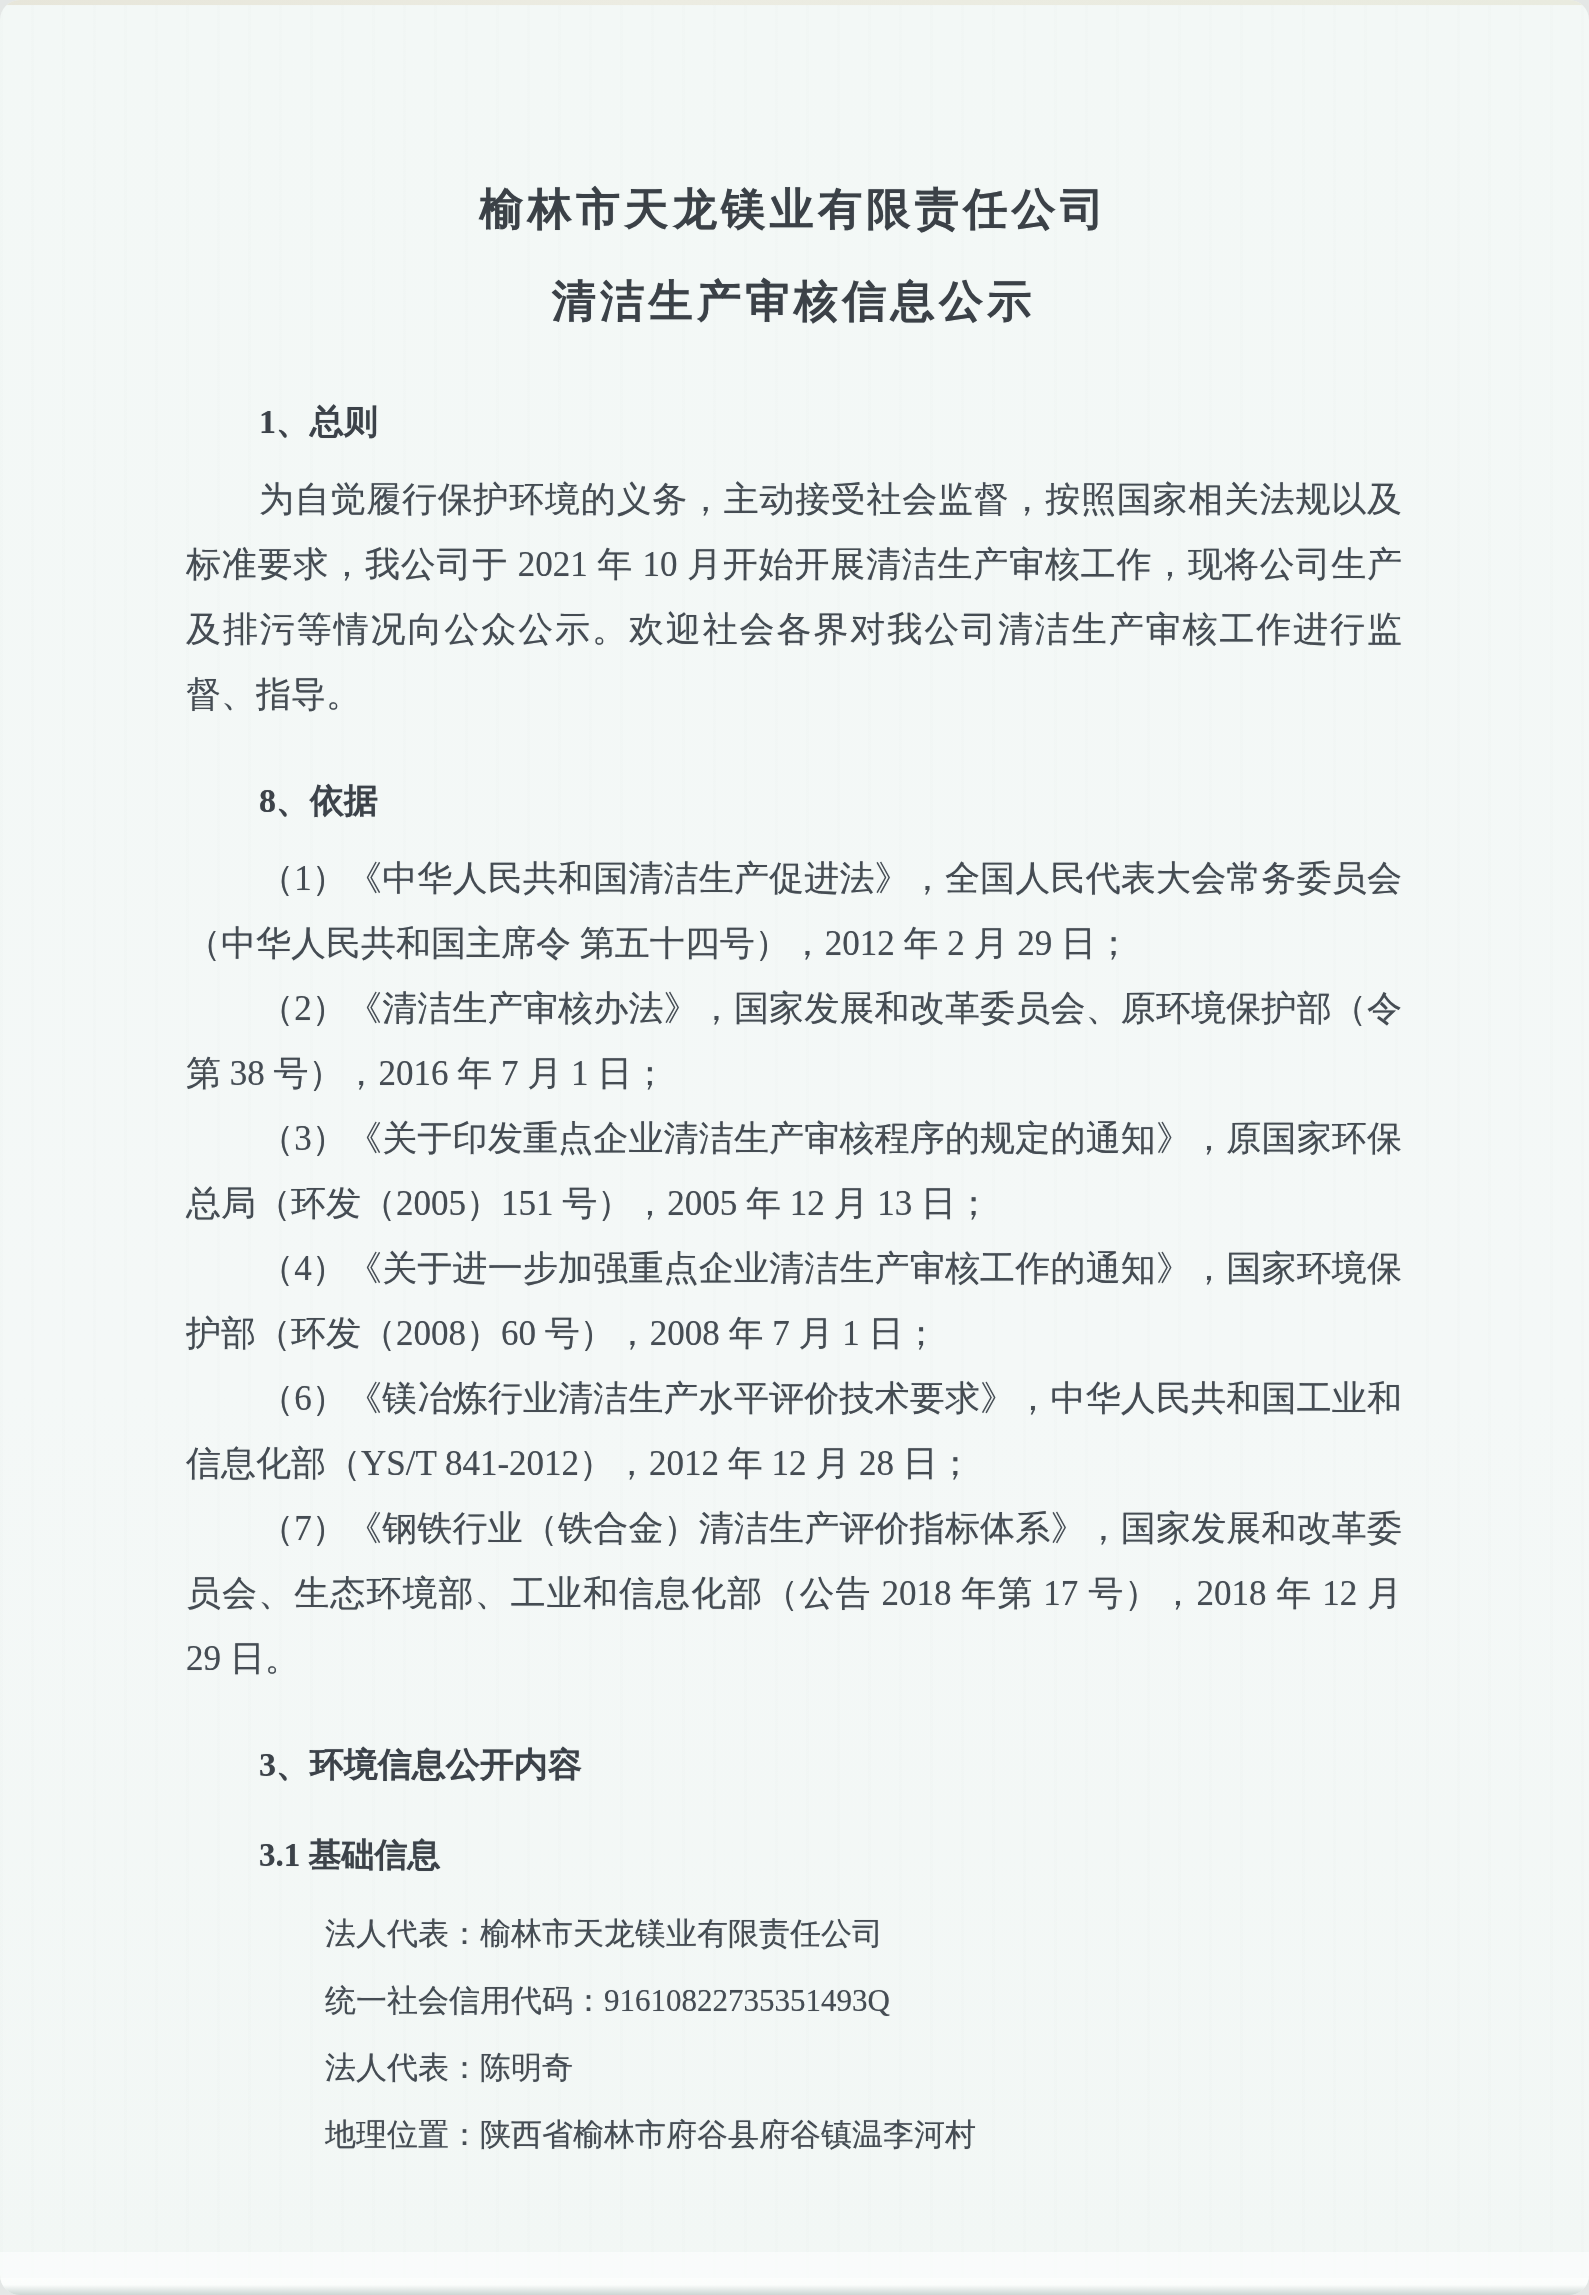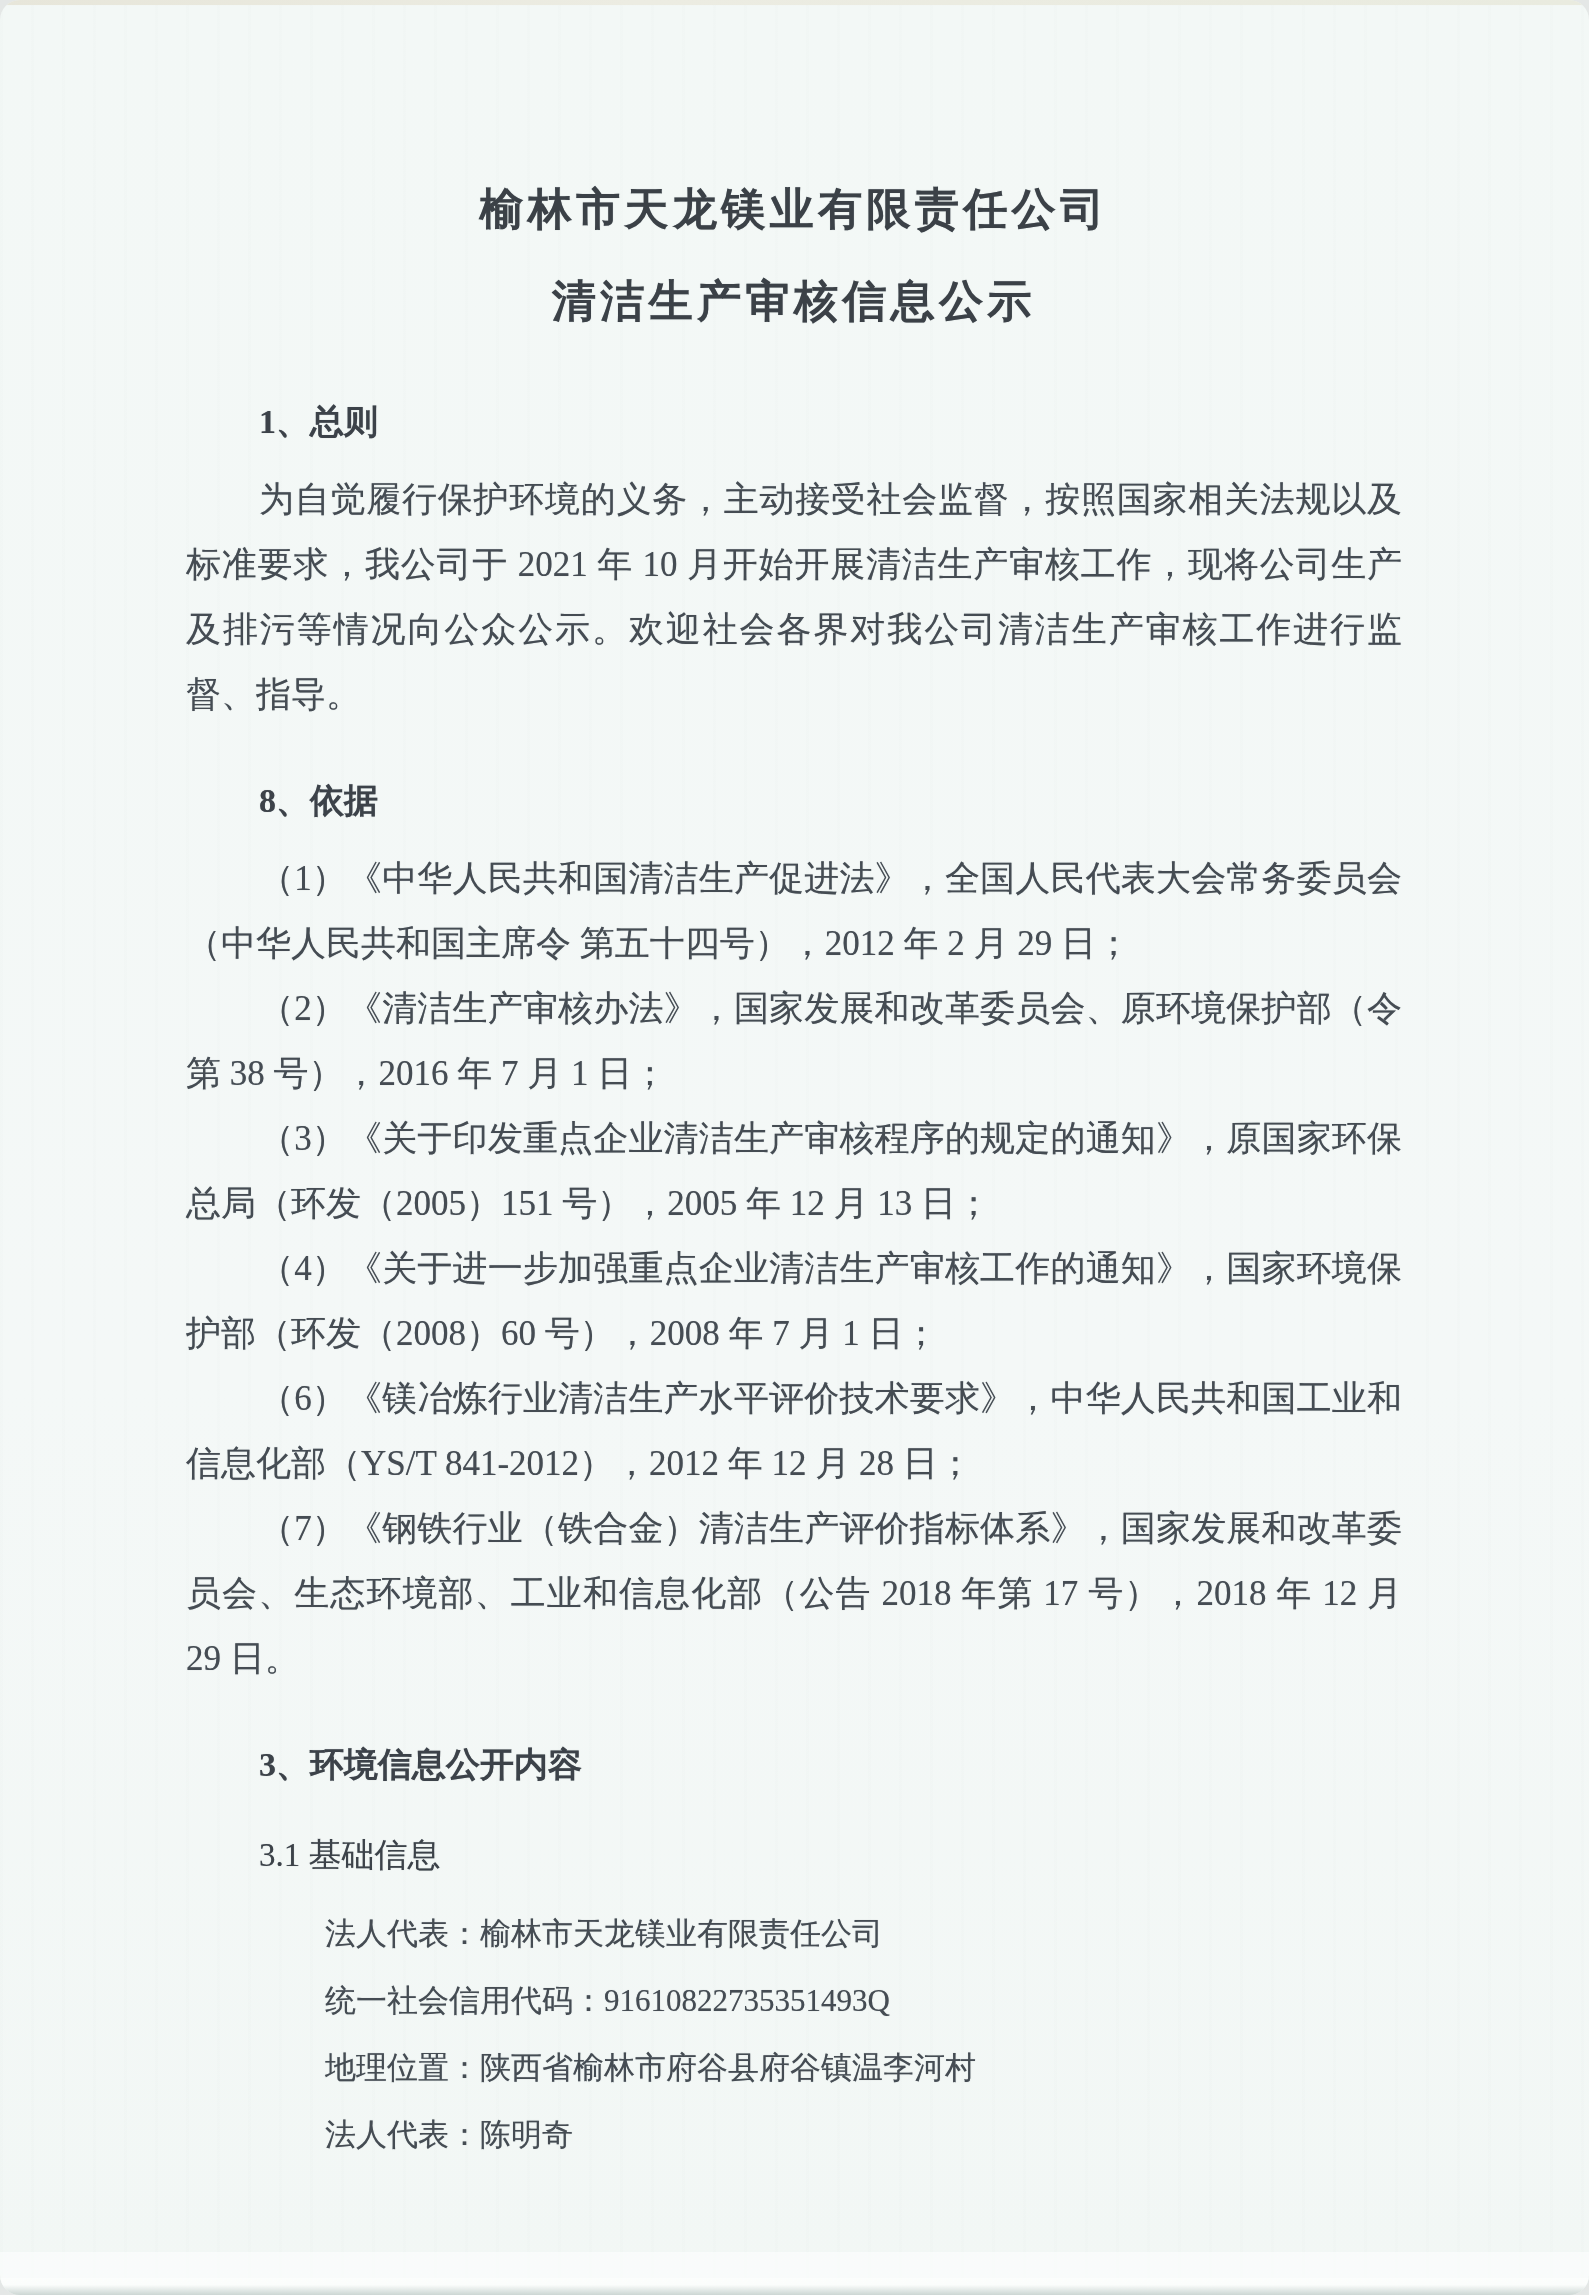--- a/index.html
+++ b/index.html
@@ -68,21 +68,21 @@
     font-size: 35px;
     line-height: 65px;
     text-align: justify;
     text-justify: inter-character;
     text-indent: 73px;
     margin: 0;
   }
 
   .sub-heading {
     font-size: 33px;
-    font-weight: normal;
+    font-weight: bold;
     color: #3c4249;
     line-height: 65px;
     margin: 26px 0 11.8px 0;
     padding-left: 73px;
   }
 
   .info-field {
     font-size: 31px;
     line-height: 67px;
     padding-left: 139px;
@@ -115,24 +115,24 @@
     <h2 class="sec-heading">3、环境信息公开内容</h2>
     <h3 class="sub-heading">3.1 基础信息</h3>
 
     <p class="info-field">
       <span>法人代表：</span><span>榆林市天龙镁业有限责任公司</span>
     </p>
     <p class="info-field">
       <span>统一社会信用代码：</span><span>91610822735351493Q</span>
     </p>
     <p class="info-field">
-      <span>地理位置：</span><span>陕西省榆林市府谷县府谷镇温李河村</span>
+      <span>法人代表：</span><span>陈明奇</span>
     </p>
     <p class="info-field">
-      <span>法人代表：</span><span>陈明奇</span>
+      <span>地理位置：</span><span>陕西省榆林市府谷县府谷镇温李河村</span>
     </p>
 
   </div>
 
   <div class="scan-strip-bottom"></div>
   <div class="scan-edge-bottom"></div>
 </div>
 
 
 </body></html>

